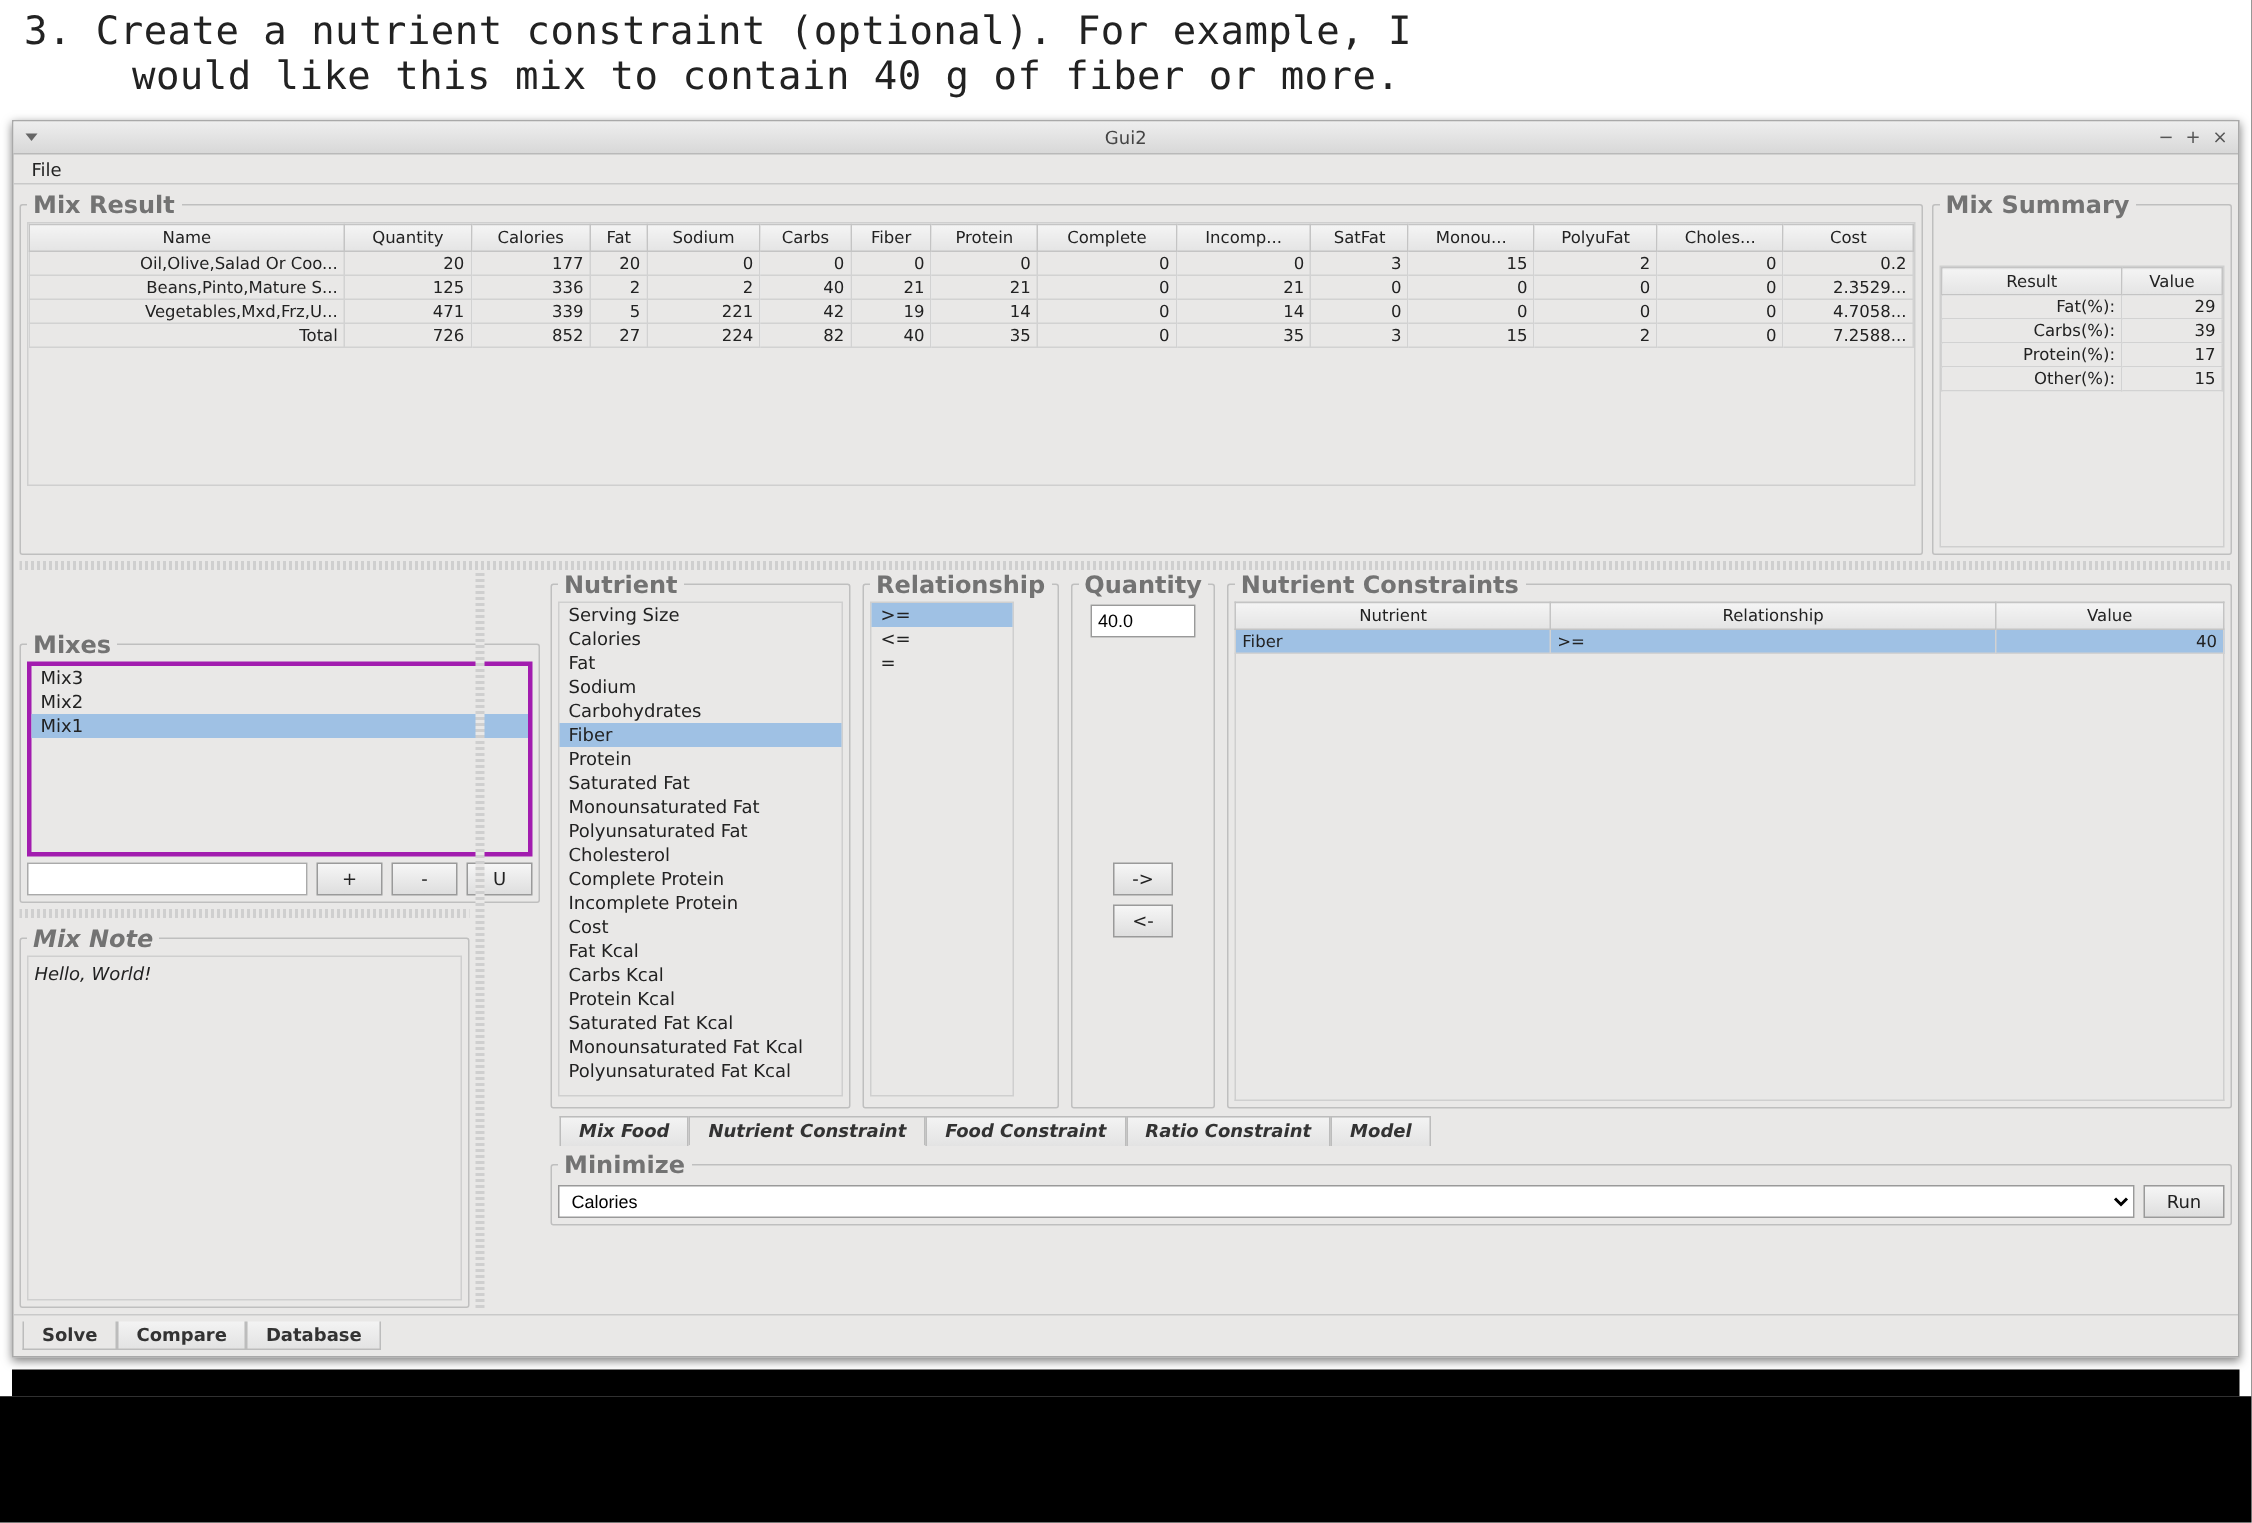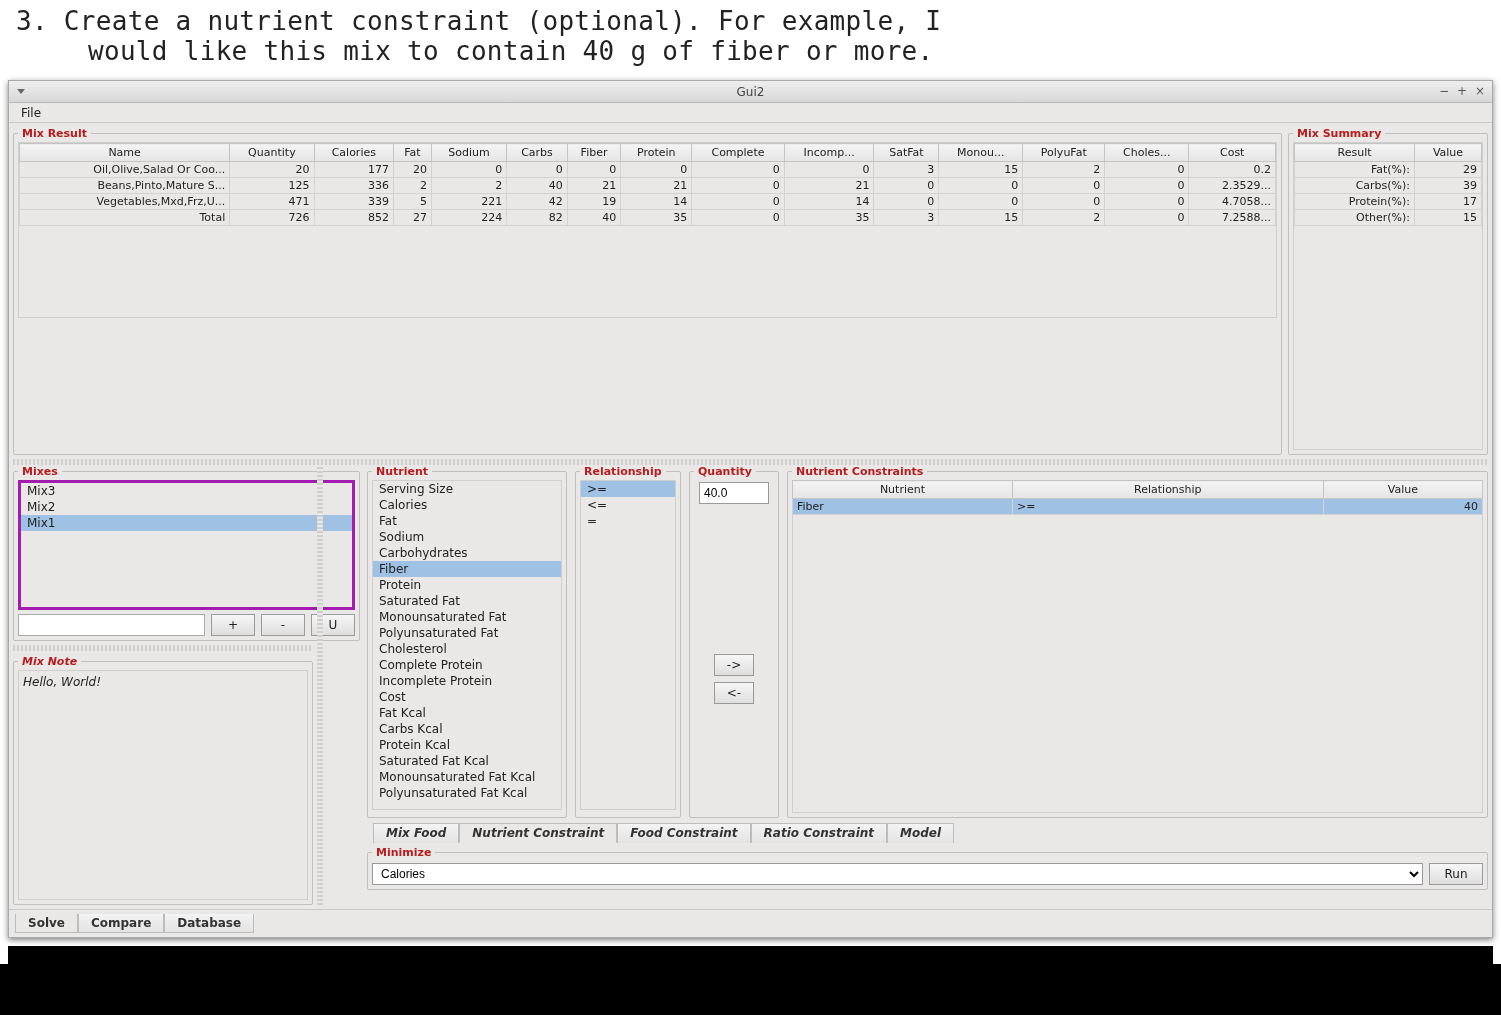--- a/index.html
+++ b/index.html
@@ -47,23 +47,23 @@
 
   fieldset {
     border: 1px solid #bfbfbf;
     border-radius: 2px;
     margin: 0;
     padding: 2px 4px 4px 4px;
     background: #e9e8e7;
   }
   fieldset > legend {
     font-weight: bold;
-    font-size: 11px;
+    font-size: 16px;
     padding: 0 4px;
-    color: #b91c1c;
+    color: #737373;
   }
 
   .upper-row {
     display: flex;
     gap: 6px;
     padding: 4px;
   }
   .mix-result { flex: 1 1 auto; }
   .mix-summary { width: 200px; }
 
@@ -85,30 +85,30 @@
   table.spread td {
     border: 1px solid #d2d2d2;
     padding: 1px 4px;
     text-align: right;
     white-space: nowrap;
     overflow: hidden;
     background:#e9e8e7;
   }
   table.spread td.name { text-align: right; }
   .spread-wrapper { background:#e9e8e7; height: 176px; overflow:hidden; border:1px solid #cfcfcf;}
-  .summary-wrapper { background:#e9e8e7; height: 308px; overflow:hidden; border:1px solid #cfcfcf;}
+  .summary-wrapper { background:#e9e8e7; height: 188px; overflow:hidden; border:1px solid #cfcfcf;margin-top:29px;}
 
   .split-gutter-h {
     height: 6px;
     margin: 0 4px;
     background: repeating-linear-gradient(90deg,#cfcfcf 0 2px,#e9e8e7 2px 4px);
     cursor: row-resize;
   }
   .lower-row { display:flex; padding: 0 4px 4px 4px; gap:4px; }
-  .left-col { width: 300px; display:flex; flex-direction:column; gap:4px; }
+  .left-col { width: 300px; display:flex; flex-direction:column; gap:4px;margin-top:40px; }
   .split-gutter-v {
     width: 6px;
     background: repeating-linear-gradient(0deg,#cfcfcf 0 2px,#e9e8e7 2px 4px);
     cursor: col-resize;
   }
   .mixes-panel { flex: 0 0 auto; }
   .mixes-list { height: 130px; background:#e9e8e7; border:3px solid #a21caf; }
   .mixes-list .mix-row { padding: 1px 6px; }
   .mixes-list .mix-row.selected { background:#9fc1e4; }
   .mixes-controls { display:flex; gap:6px; margin-top:4px; }

